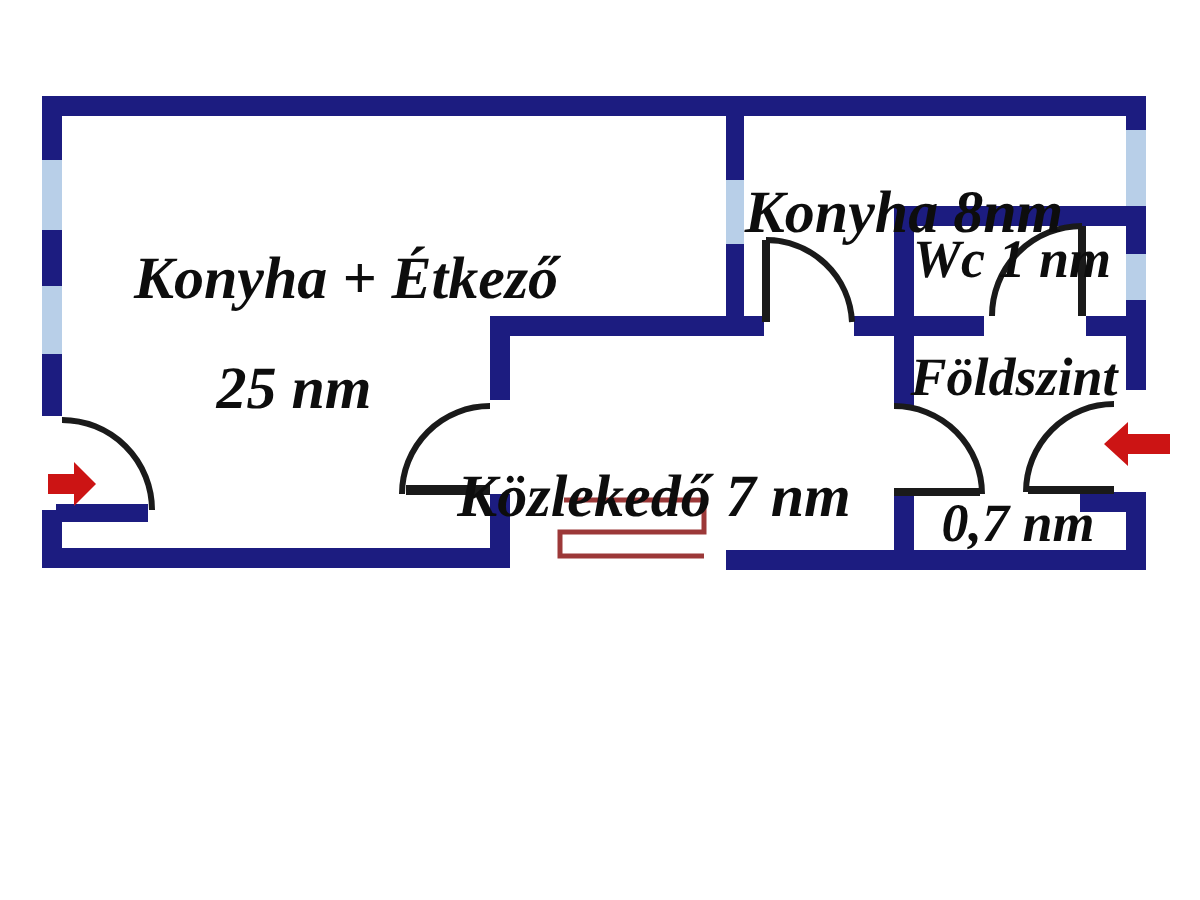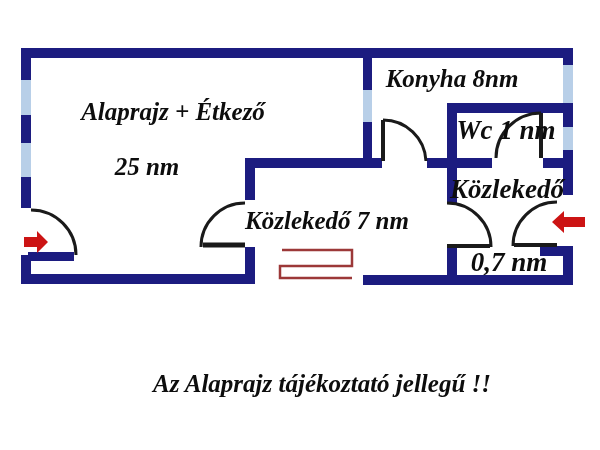--- a/index.html
+++ b/index.html
@@ -9,21 +9,21 @@
   }
   .wall{position:absolute;background:#1c1c80;}
   .window{position:absolute;background:#b8cfe8;}
   .leaf{position:absolute;background:#1c1c80;}
   svg.overlay{position:absolute;left:0;top:0;z-index:3;}
   .lbl{
     position:absolute;transform:translate(-50%,-50%);
     font-style:italic;font-weight:bold;color:#0d0d0d;
     white-space:nowrap;z-index:4;letter-spacing:0px;
   }
-  .f25{font-size:25px;}
+  .f25{font-size:30px;margin-top:28px;}
   .f23{font-size:27px;}
   .walls,.windows{position:absolute;left:0;top:0;width:100%;height:100%;z-index:1;}
   .windows{z-index:2;}
 </style>
 </head>
 <body>
 
 <div id="stage">
 
   <div class="walls">
@@ -89,23 +89,22 @@
 
     <path d="M513,246 A44,44 0 0 1 557,202" fill="none" stroke="#1a1a1a" stroke-width="3"></path>
     <line x1="514" y1="245" x2="557" y2="245" stroke="#1a1a1a" stroke-width="4"></line>
 
     <path d="M282,250 H352 V266 H280 V278 H352" fill="none" stroke="#9c3838" stroke-width="2.5"></path>
 
     <polygon points="24,237 37,237 37,231 48,242 37,253 37,247 24,247" fill="#cc1414"></polygon>
     <polygon points="585,217 564,217 564,211 552,222 564,233 564,227 585,227" fill="#cc1414"></polygon>
   </svg>
 
-  <div class="lbl f25" style="left:173px;top:112px">Alaprajz + Étkező</div>
+  <div class="lbl f25" style="left:173px;top:112px">Konyha + Étkező</div>
   <div class="lbl f25" style="left:147px;top:167px">25 nm</div>
   <div class="lbl f25" style="left:452px;top:79px">Konyha 8nm</div>
   <div class="lbl f23" style="left:506px;top:130px">Wc 1 nm</div>
-  <div class="lbl f23" style="left:507px;top:189px">Közlekedő</div>
+  <div class="lbl f23" style="left:507px;top:189px">Földszint</div>
   <div class="lbl f23" style="left:509px;top:262px">0,7 nm</div>
   <div class="lbl f25" style="left:327px;top:221px">Közlekedő 7 nm</div>
 
-  <div class="lbl f25" style="left:322px;top:384px">Az Alaprajz tájékoztató jellegű !!</div>
 
 </div>
 
 </body></html>

